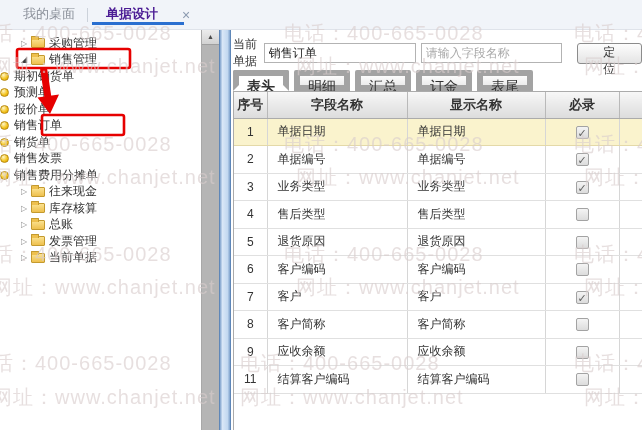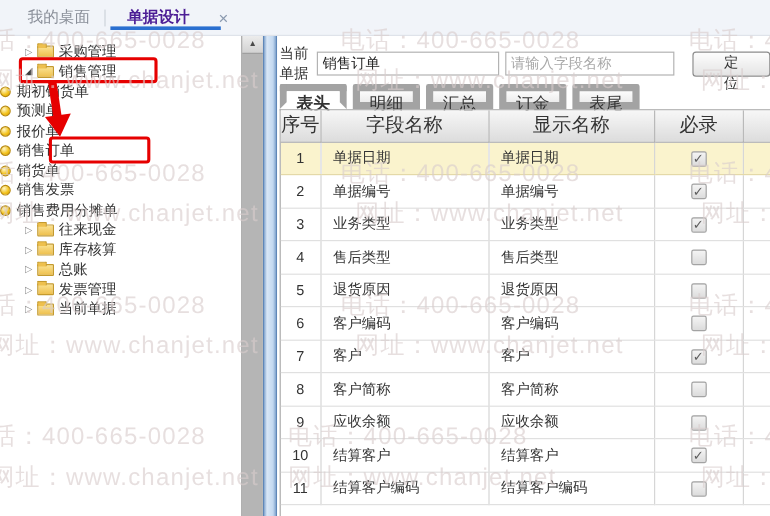--- a/index.html
+++ b/index.html
@@ -59,21 +59,21 @@
   .doc-tabs { position:absolute; top:40px; left:2px; display:flex; gap:5px; }
   .dtab { height:21px; padding:0 8px; font-size:14px; color:#333; line-height:20px;
           border:6px solid #a3a3a3; border-radius:2px 2px 0 0;
           background:linear-gradient(#fcfcfc,#ececec); cursor:pointer; }
   .dtab.active { background:#fff; border-bottom-color:#fff; font-weight:bold; }
 
   
   .gridwrap { position:absolute; top:61px; left:2px; right:-1px; bottom:-12px; border-top:1px solid #ababab; border-left:1px solid #ababab; }
   table.grid { border-collapse:collapse; width:100%; table-layout:fixed; }
   .grid th { height:26px; background:linear-gradient(#f7f7f7,#dcdcdc); border-right:1px solid #b9b9b9;
-             border-bottom:1px solid #ababab; font-size:16px; color:#333; font-weight:normal; }
+             border-bottom:1px solid #ababab; font-size:13px; color:#333; font-weight:bold; }
   .grid td { height:27.5px; border-right:1px solid #d6d6d6; border-bottom:1px solid #e0e0e0;
              font-size:12px; color:#333; background:#fff; overflow:hidden; white-space:nowrap; }
   .grid td.c { text-align:center; }
   .grid td.n { padding-left:10px; }
   .grid tr { cursor:pointer; }
   .grid tr.sel td { background:#faf3cd; border-bottom-color:#e4d9a8; border-top:1px solid #d8cf9e; }
   .col-no { width:33px; } .col-f { width:140px; } .col-d { width:138px; } .col-r { width:74px; }
   .cb { display:inline-block; width:13px; height:13px; border:1px solid #a3a3a3; border-radius:2px;
         background:linear-gradient(#f4f4f4,#dcdcdc); font-size:11px; line-height:12px; color:#5f5f5f;
         text-align:center; vertical-align:middle; cursor:pointer; }
@@ -264,27 +264,20 @@
             <td class="n">客户简称</td>
             <td class="n">客户简称</td>
             <td class="c"><span class="cb"></span></td>
             <td></td>
           </tr>
           <tr>
             <td class="c">9</td>
             <td class="n">应收余额</td>
             <td class="n">应收余额</td>
             <td class="c"><span class="cb"></span></td>
-            <td></td>
-          </tr>
-          <tr>
-            <td class="c">10</td>
-            <td class="n">结算客户</td>
-            <td class="n">结算客户</td>
-            <td class="c"><span class="cb">✓</span></td>
             <td></td>
           </tr>
           <tr>
             <td class="c">11</td>
             <td class="n">结算客户编码</td>
             <td class="n">结算客户编码</td>
             <td class="c"><span class="cb"></span></td>
             <td></td>
           </tr>
         </tbody>

